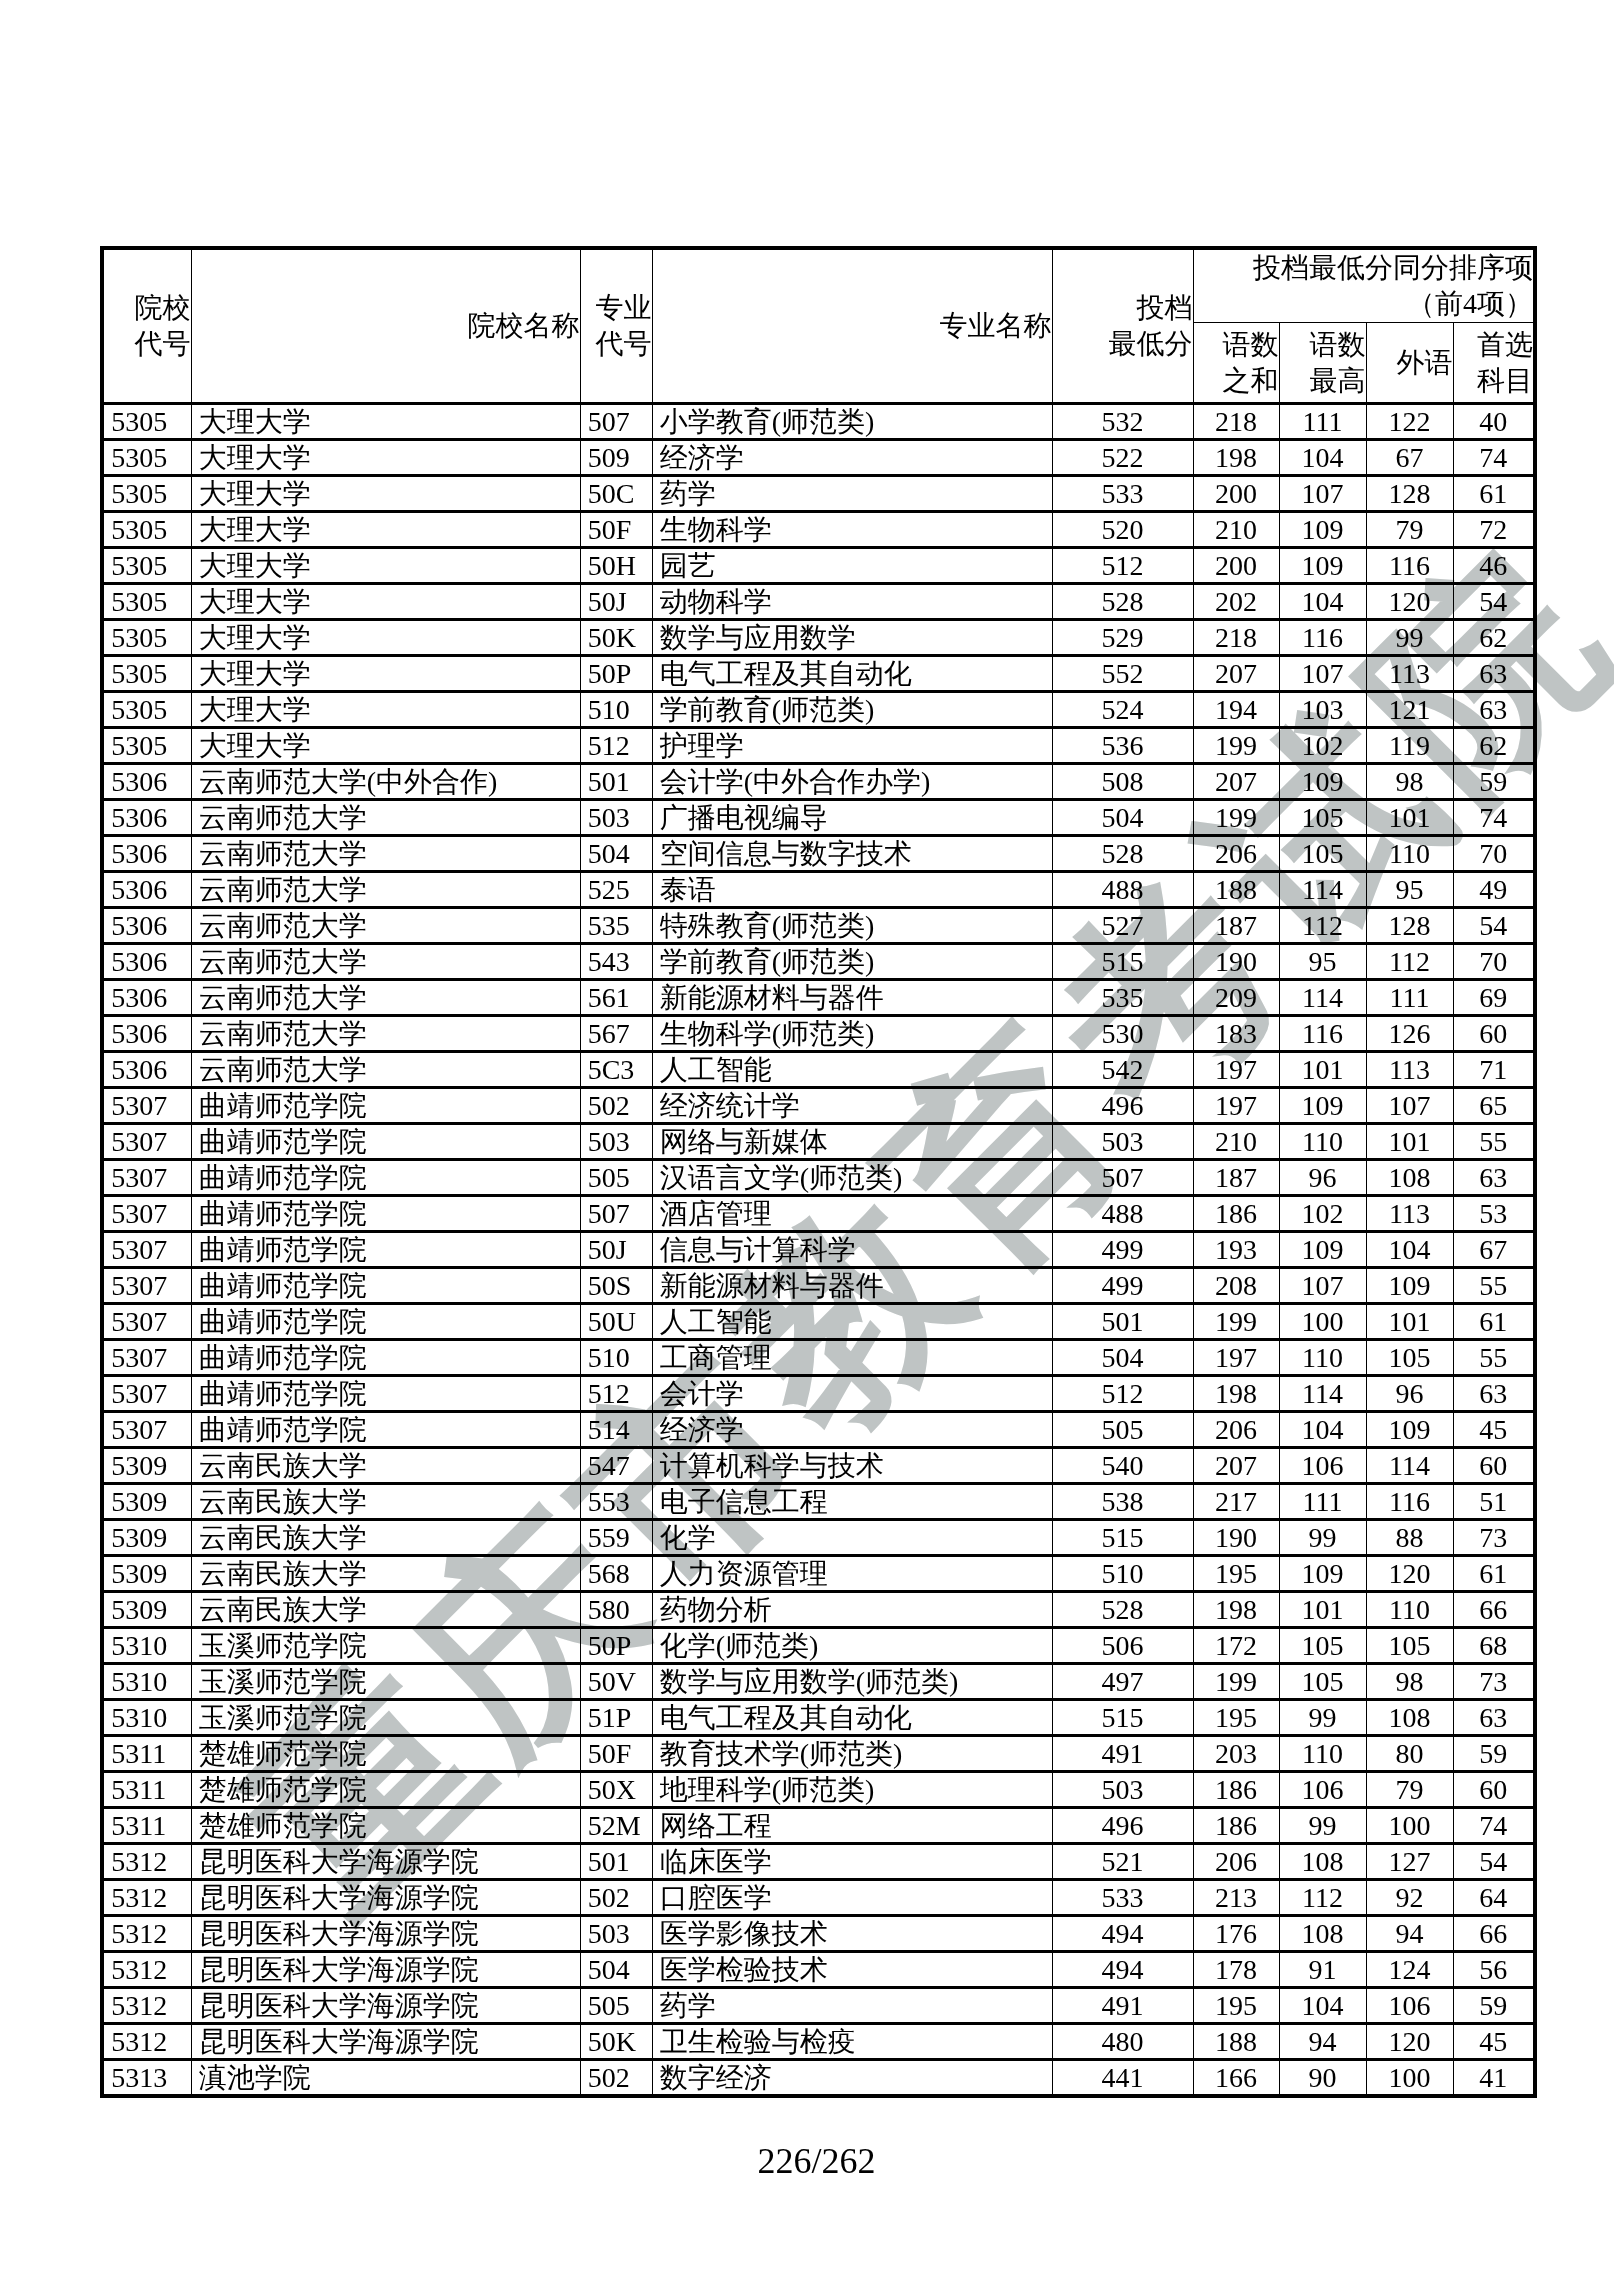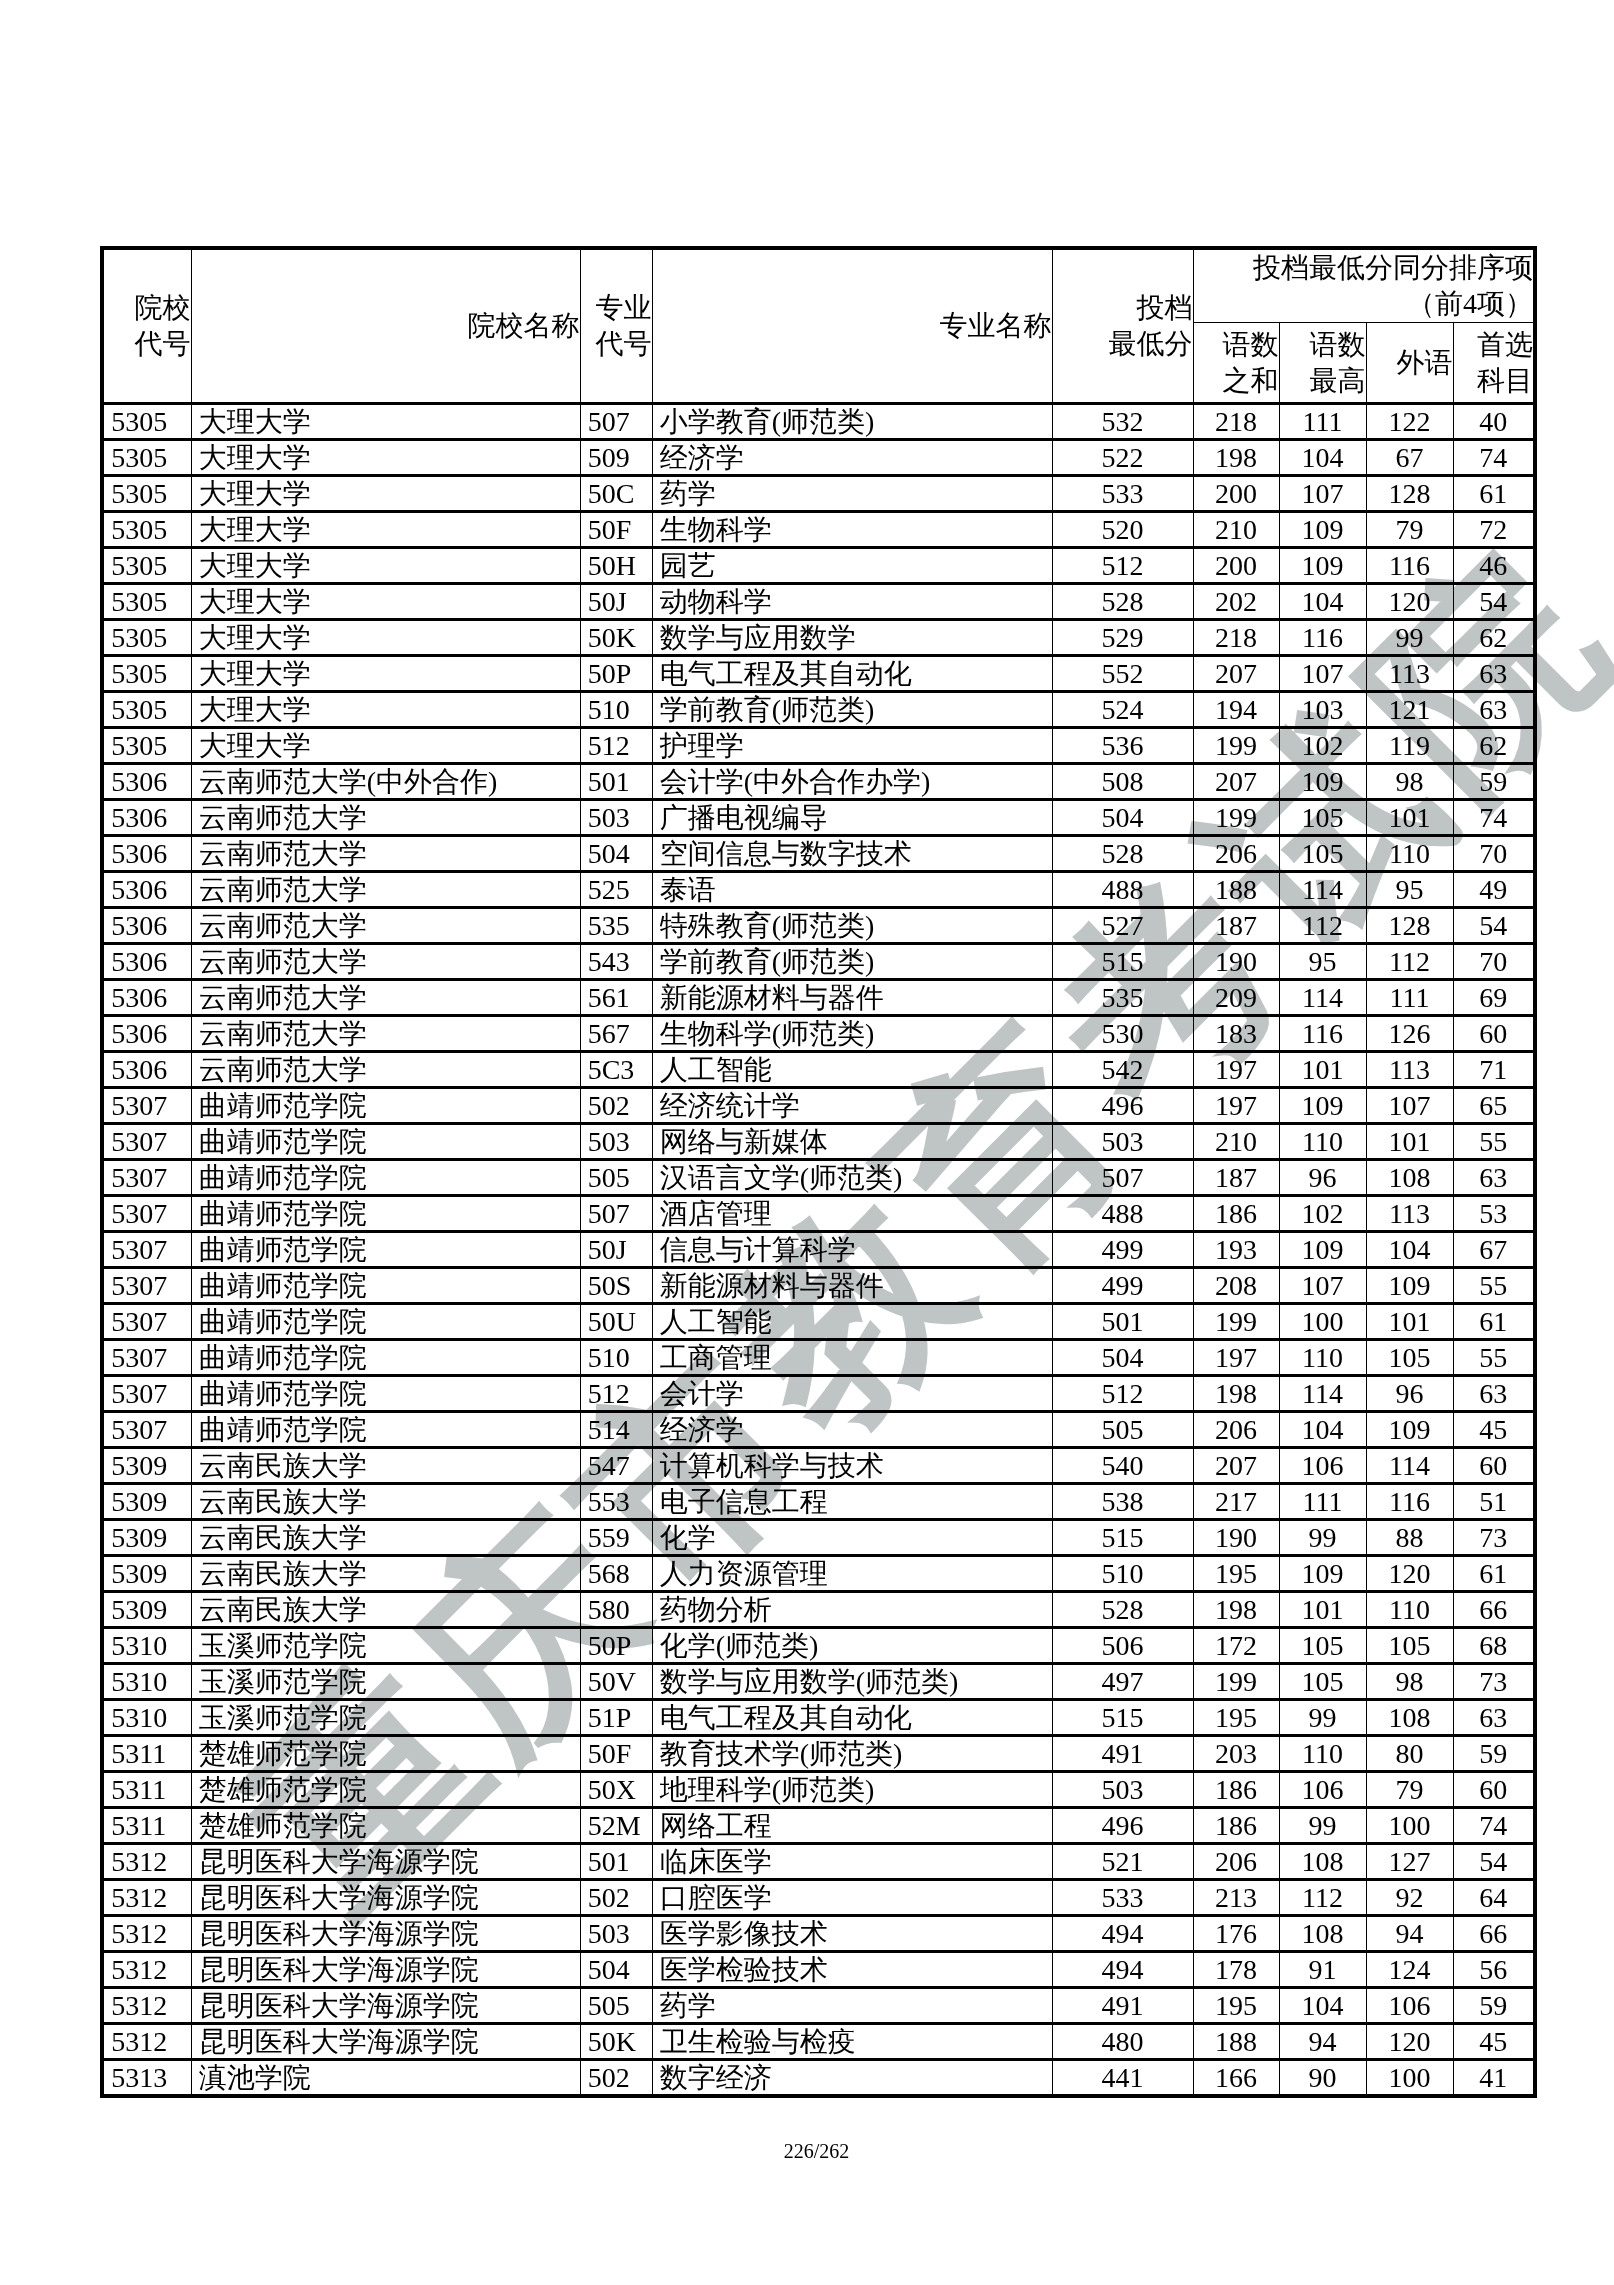--- a/index.html
+++ b/index.html
@@ -87,21 +87,21 @@
     line-height: 33px;
   }
   .score-table tbody td.al { text-align: left; padding-left: 7.2px; }
   .score-table tbody td.ac { text-align: center; }
   .page-number {
     position: absolute;
     top: 2140px;
     left: 100px;
     width: 1433px;
     text-align: center;
-    font-size: 20px;
+    font-size: 36px;
     z-index: 1;
   }
 </style>
 </head>
 <body>
 
 <div class="page">
 
   <div class="watermark">重庆市教育考试院</div>
 

